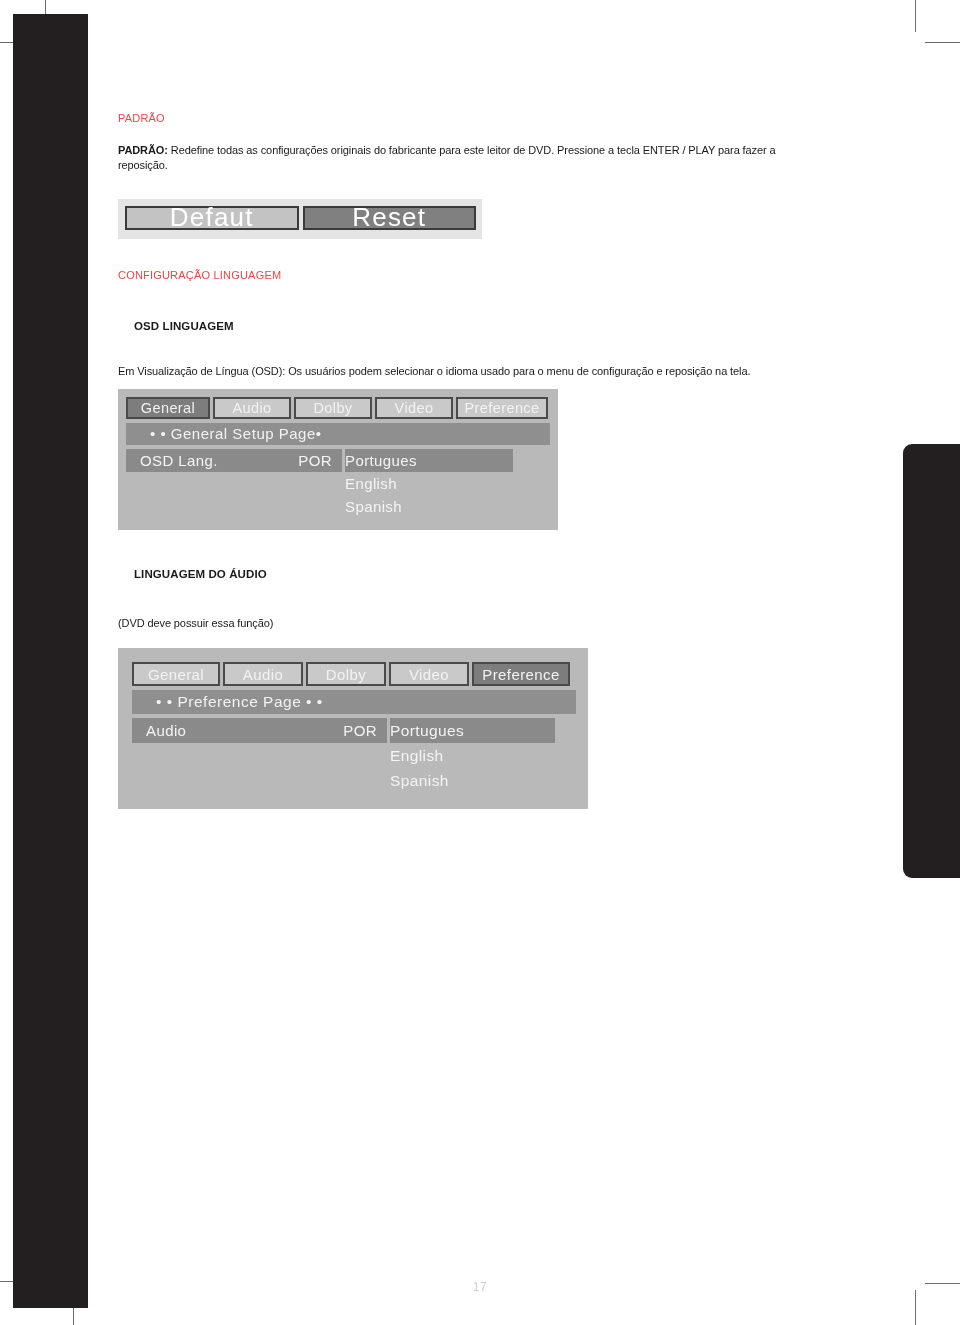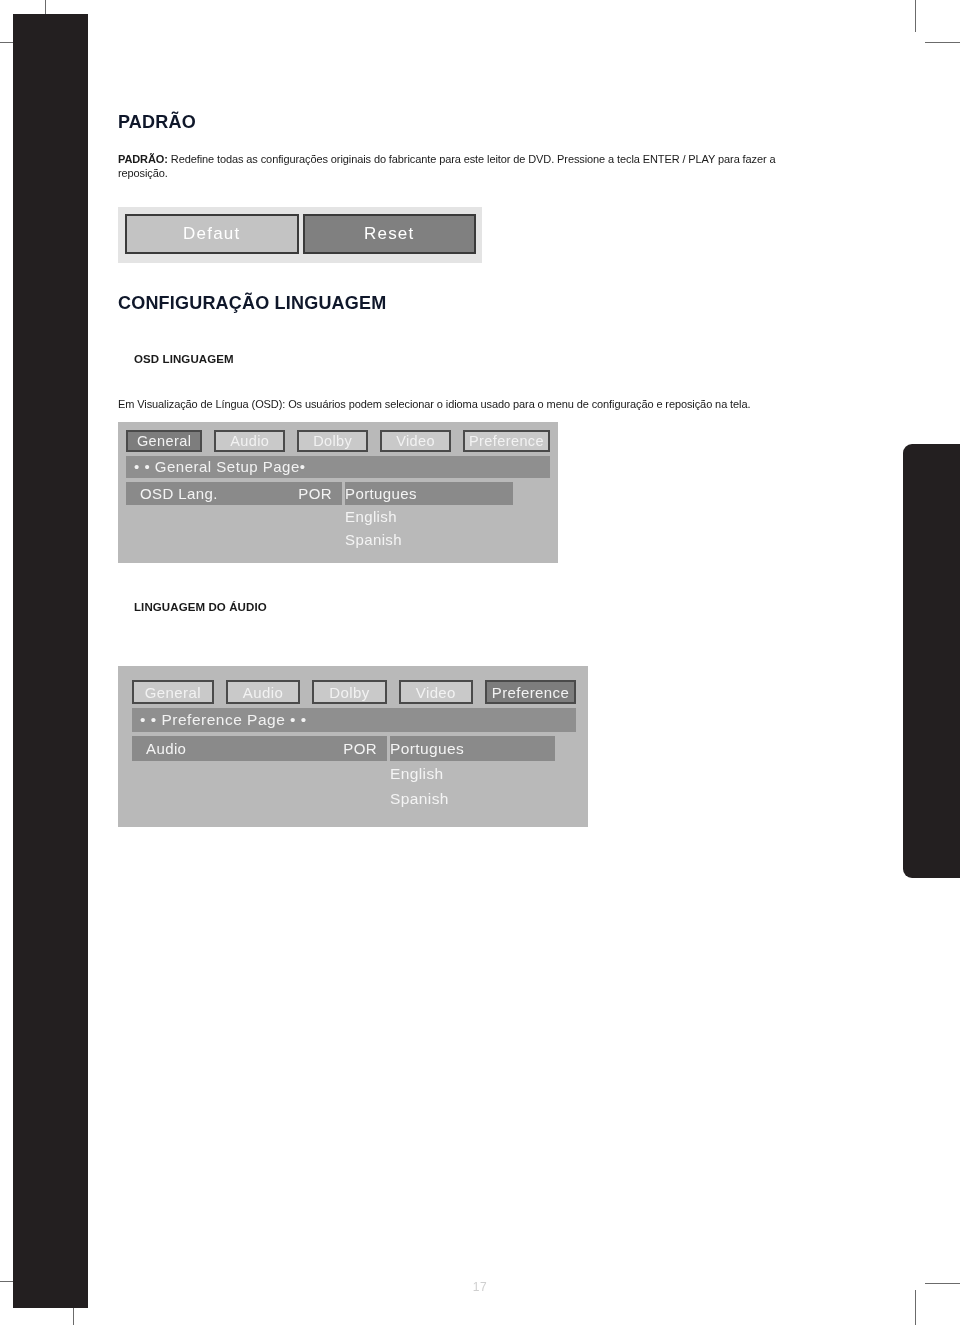--- a/index.html
+++ b/index.html
@@ -49,24 +49,24 @@
 
   
   .content {
     position: absolute;
     left: 118px;
     top: 112px;
     width: 700px;
   }
 
   h2.sec-title {
-    font-size: 18px;
-    font-weight: bold;
+    font-size: 11px;
+    font-weight: normal;
     letter-spacing: 0.2px;
-    color: #0f172a;
+    color: #ef4444;
     margin: 0;
     line-height: 1.2;
   }
   h3.sub-title {
     font-size: 11.5px;
     font-weight: bold;
     letter-spacing: 0.1px;
     color: #1a1a1a;
     margin: 16px;
     line-height: 1.2;
@@ -91,26 +91,26 @@
   .defaut-box {
     width: 364px;
     background: #e4e4e4;
     padding: 7px 6px 9px 7px;
     box-sizing: border-box;
     display: flex;
     gap: 4px;
   }
   .osd-btn {
     flex: 1;
-    height: 40px;
+    height: 24px;
     border: 2px solid #3a3a3a;
     display: flex;
     align-items: center;
     justify-content: center;
-    font-size: 17px;
+    font-size: 26px;
     letter-spacing: 1.2px;
     color: #ffffff;
     box-sizing: border-box;
   }
   .osd-btn.light { background: #c3c3c3; }
   .osd-btn.dark  { background: #808080; }
 
   
   .osd-screen {
     background: #b9b9b9;
@@ -121,21 +121,21 @@
     width: 440px;
     padding: 8px 8px 12px 8px;
   }
   .osd-screen.two {
     width: 470px;
     padding: 14px 12px 16px 14px;
   }
 
   .tabrow {
     display: flex;
-    gap: 12px;
+    gap: 3px;
   }
   .tab {
     border: 2px solid #4a4a4a;
     height: 22px;
     display: flex;
     align-items: center;
     justify-content: center;
     font-size: 14.5px;
     letter-spacing: 0.4px;
     color: #f2f2f2;
@@ -146,21 +146,21 @@
   }
   .osd-screen.two .tab { height: 24px; font-size: 15px; }
   .tab.active { background: #7d7d7d; }
 
   .pagebar {
     margin-top: 4px;
     height: 22px;
     background: #8f8f8f;
     display: flex;
     align-items: center;
-    padding-left: 8px;
+    padding-left: 24px;
     font-size: 15px;
     letter-spacing: 0.5px;
     color: #f2f2f2;
     box-sizing: border-box;
   }
   .osd-screen.two .pagebar { height: 24px; font-size: 15.5px; }
 
   .optionrow {
     margin-top: 4px;
     display: flex;
@@ -290,20 +290,21 @@
             <span>Spanish</span>
           </div>
         </div>
       </div>
     </div>
 
     <div class="gap-22"></div>
 
     <h3 class="sub-title">LINGUAGEM DO ÁUDIO</h3>
     <div class="gap-18"></div>
+    <p class="body">(DVD deve possuir essa função)</p>
 
     <div class="gap-18"></div>
 
     <div class="osd-screen two">
       <div class="tabrow">
         <div class="tab" style="width:88px;">
           <span>General</span>
         </div>
         <div class="tab" style="width:80px;">
           <span>Audio</span>

